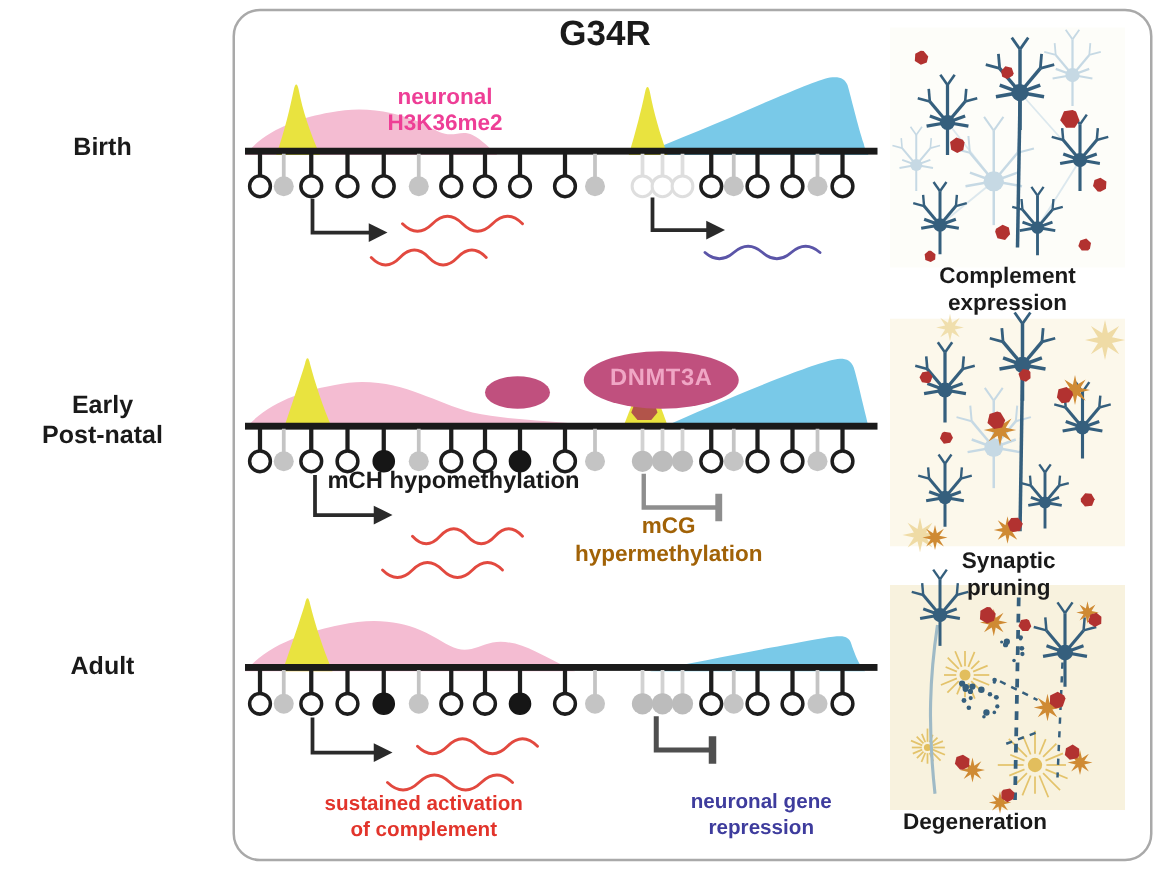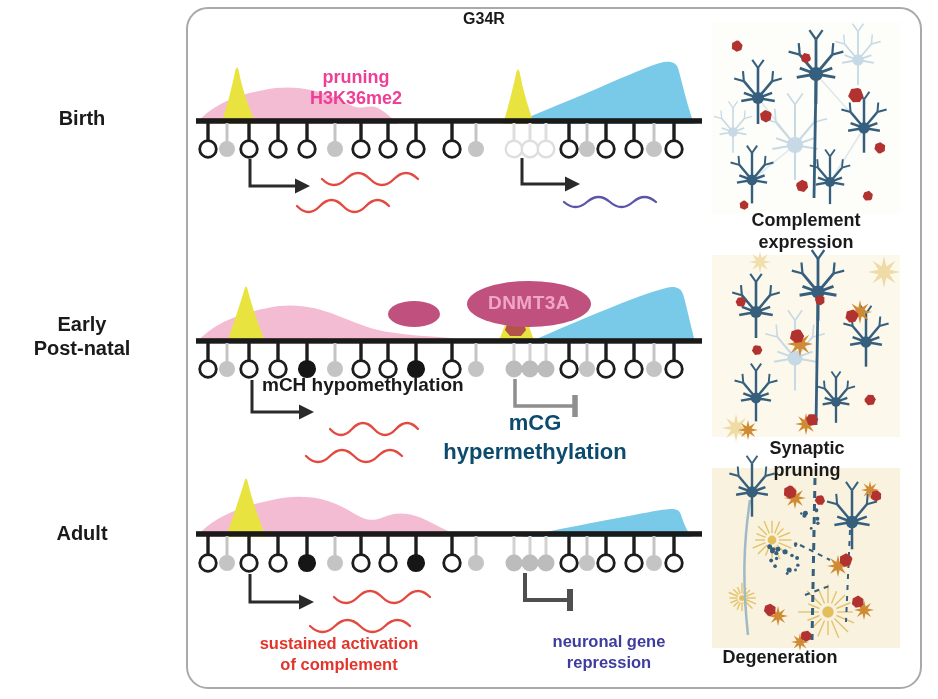--- a/index.html
+++ b/index.html
@@ -3,30 +3,30 @@
 <meta charset="utf-8">
 <style>
   html,body{margin:0;padding:0;background:#fff;}
   .canvas{position:relative;width:938px;height:699px;background:#ffffff;overflow:hidden;
           font-family:"Liberation Sans",sans-serif;}
   .panel-border{position:absolute;left:186px;top:7px;width:736px;height:682px;
                 border:2.5px solid #a9a9a9;border-radius:22px;box-sizing:border-box;background:#fff;}
   svg.diagram{position:absolute;left:0;top:0;}
   .lbl{position:absolute;white-space:pre-line;line-height:1.18;}
   .ctr{text-align:center;transform:translateX(-50%);}
-  #title{left:484px;top:10px;font-size:16px;font-weight:bold;color:#1a1a1a;}
+  #title{left:484px;top:10px;font-size:28px;font-weight:bold;color:#1a1a1a;}
   .stage{left:82px;font-size:20px;font-weight:bold;color:#1a1a1a;line-height:1.22;}
   #stage-birth{top:106px;text-align:right;}
   #stage-early{top:312px;}
   #stage-adult{top:521px;}
   #reduced-label{left:356px;top:67px;font-size:18px;font-weight:bold;color:#ee3e96;}
   #dnmt3a-reloc{left:545px;top:248px;font-size:19px;font-weight:bold;color:#1a1a1a;}
   #dnmt3a-text{left:529px;top:292px;font-size:19px;font-weight:bold;color:#f0a6c5;letter-spacing:.5px;}
   #mch-label{left:262px;top:374px;font-size:19px;font-weight:bold;color:#1a1a1a;}
-  #mcg-label{left:535px;top:409px;font-size:22px;font-weight:bold;color:#0c4a6e;line-height:1.3;}
+  #mcg-label{left:535px;top:409px;font-size:18px;font-weight:bold;color:#a16207;line-height:1.3;}
   #sustained-label{left:339px;top:633px;font-size:16.5px;font-weight:bold;color:#e2342b;line-height:1.3;}
   #neuronal-label{left:609px;top:631px;font-size:16.5px;font-weight:bold;color:#3e3c9d;line-height:1.3;}
   .panel-lbl{font-size:18px;font-weight:bold;color:#1a1a1a;line-height:1.2;}
   #complement-label{left:806px;top:210px;}
   #pruning-label{left:807px;top:438px;}
   #degeneration-label{left:780px;top:647px;}
 </style>
 </head>
 <body>
 
@@ -613,21 +613,21 @@
       </g>
     </svg>
 
   <div class="lbl ctr" id="title">G34R</div>
 
   <div class="lbl ctr stage" id="stage-birth">Birth</div>
   <div class="lbl ctr stage" id="stage-early">Early
 Post-natal</div>
   <div class="lbl ctr stage" id="stage-adult">Adult</div>
 
-  <div class="lbl ctr" id="reduced-label">pruning
+  <div class="lbl ctr" id="reduced-label">neuronal
 H3K36me2</div>
 
   <div class="lbl ctr" id="dnmt3a-text">DNMT3A</div>
   <div class="lbl" id="mch-label">mCH hypomethylation</div>
   <div class="lbl ctr" id="mcg-label">mCG
 hypermethylation</div>
 
   <div class="lbl ctr" id="neuronal-label">neuronal gene
 repression</div>
   <div class="lbl ctr" id="sustained-label">sustained activation

